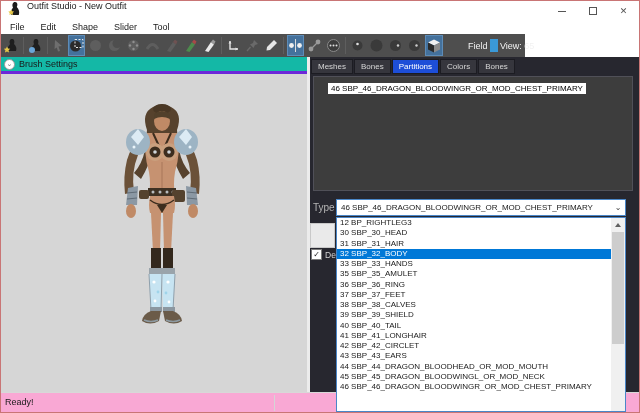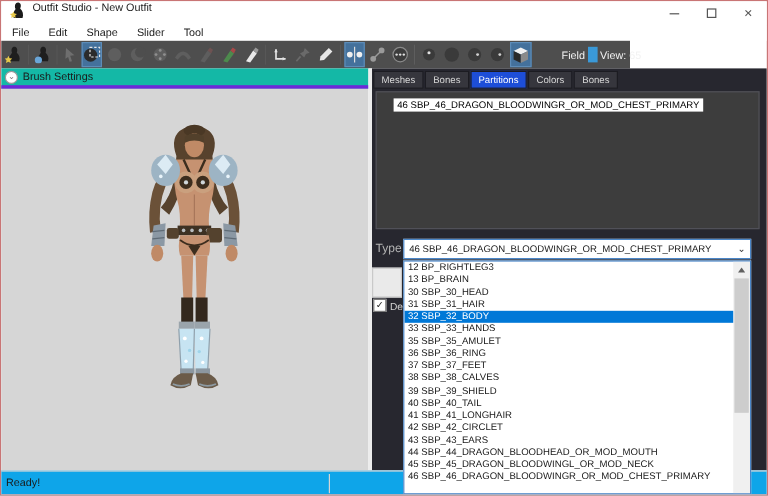--- a/index.html
+++ b/index.html
@@ -55,21 +55,21 @@
   .deselect-label { font-size:8.5px; color:#d2d2d2; margin-left:3px; white-space:nowrap; }
   
   .dropdown { position:absolute; left:335px; top:216px; width:290px; height:195px; background:#ffffff; border:1px solid #4a86c8; z-index:6; overflow:hidden; }
   .dd-item { height:10.26px; line-height:10.26px; font-size:8px; color:#1a1a1a; padding-left:3px; white-space:nowrap; overflow:hidden; }
   .dd-item.selected { background:#0078d7; color:#ffffff; }
   .dd-scrollbar { position:absolute; right:0; top:0; width:14px; height:100%; background:#f0f0f0; z-index:7; }
   .dd-up { height:13px; display:flex; align-items:center; justify-content:center; }
   .dd-up-arrow { width:0; height:0; border-left:3px solid transparent; border-right:3px solid transparent; border-bottom:4px solid #606060; }
   .dd-thumb { position:absolute; left:1px; top:14px; width:12px; height:112px; background:#cdcdcd; }
   
-  .statusbar { position:absolute; left:0; top:391px; width:638px; height:20px; background:#0ea5e9; border-top:1px solid #d8d8d8; }
+  .statusbar { position:absolute; left:0; top:391px; width:638px; height:20px; background:#f9a8d4; border-top:1px solid #d8d8d8; }
   .status-text { position:absolute; left:4px; top:4px; font-size:9px; color:#1a1a1a; }
   .status-div { position:absolute; left:273px; top:2px; width:1px; height:16px; background:#d5d5d5; }
 </style>
 </head>
 <body>
 
 <div id="app">
 
   <div class="titlebar">
     <svg class="app-icon" viewBox="0 0 13 15">
@@ -362,21 +362,20 @@
 
   <div class="statusbar">
     <span class="status-text">Ready!</span>
     <div class="status-div"></div>
   </div>
 
   <div class="dropdown">
     <div>
 
     <div class="dd-item">12 BP_RIGHTLEG3</div>
-        <div class="dd-item">13 BP_BRAIN</div>
         <div class="dd-item">30 SBP_30_HEAD</div>
         <div class="dd-item">31 SBP_31_HAIR</div>
         <div class="dd-item selected">32 SBP_32_BODY</div>
         <div class="dd-item">33 SBP_33_HANDS</div>
         <div class="dd-item">35 SBP_35_AMULET</div>
         <div class="dd-item">36 SBP_36_RING</div>
         <div class="dd-item">37 SBP_37_FEET</div>
         <div class="dd-item">38 SBP_38_CALVES</div>
         <div class="dd-item">39 SBP_39_SHIELD</div>
         <div class="dd-item">40 SBP_40_TAIL</div>

